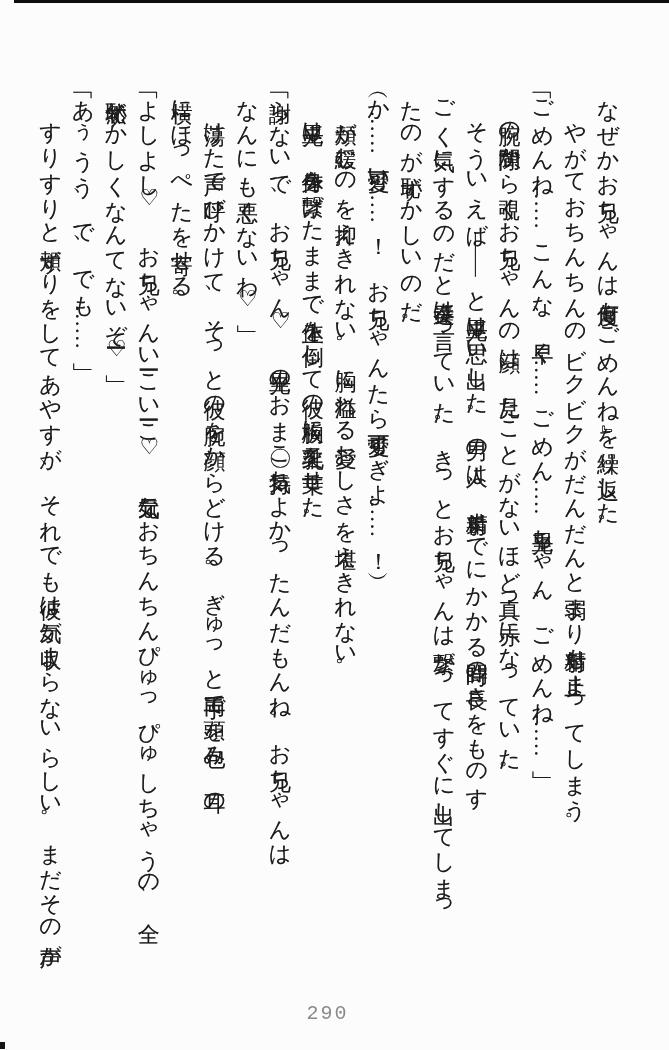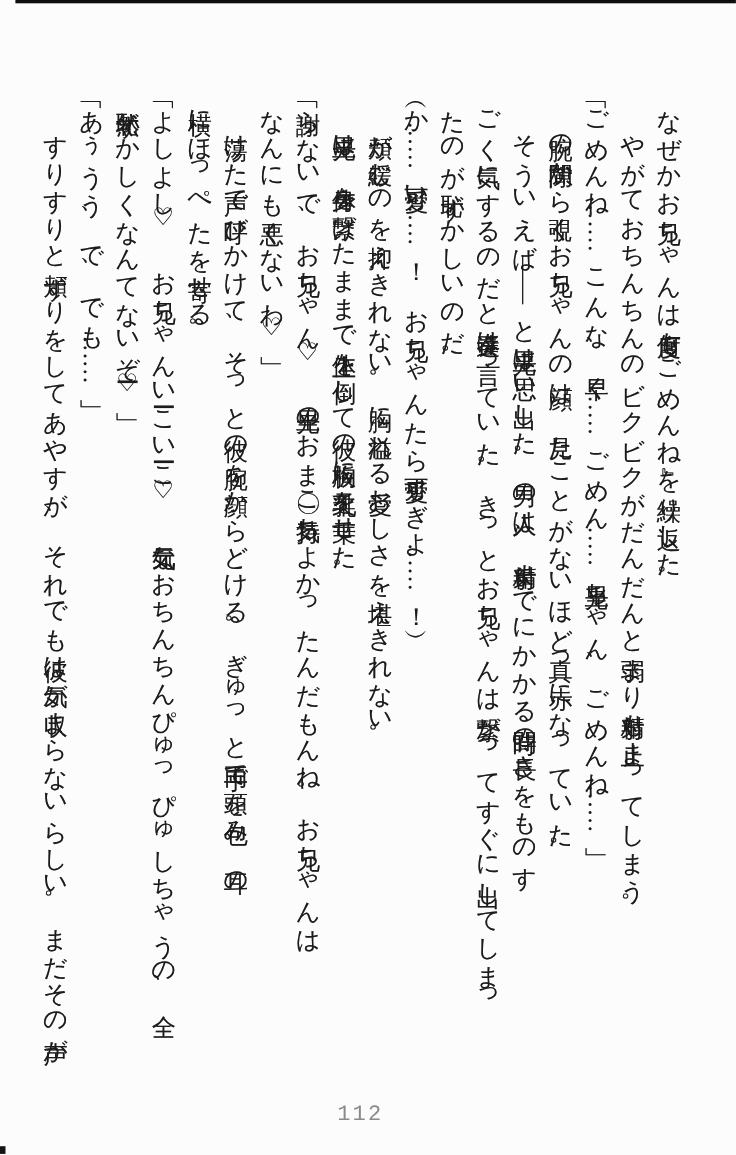--- a/index.html
+++ b/index.html
@@ -79,13 +79,13 @@
   <div class="tcol">「謝らないで、お兄ちゃん♡　光里のおま〇こ気持ちよかったんだもんね。お兄ちゃんは</div>
   <div class="tcol">なんにも悪くないわ♡」</div>
   <div class="tcol">　蕩けた声で呼びかけて、そっと彼の腕を顔からどける。ぎゅっと両手で頭を包み、耳の</div>
   <div class="tcol">横にほっぺたを寄せる。</div>
   <div class="tcol">「よしよし♡　お兄ちゃんいーこいーこ♡　元気なおちんちんぴゅっぴゅしちゃうの、全</div>
   <div class="tcol">然恥ずかしくなんてないぞー♡」</div>
   <div class="tcol">「あぅうう、で、でも……」</div>
   <div class="tcol">　すりすりと頬ずりをしてあやすが、それでも彼は気が収まらないらしい。まだその声が</div>
 </div>
 
-<div class="page-number">112</div>
+<div class="page-number">290</div>
 
 </body></html>

